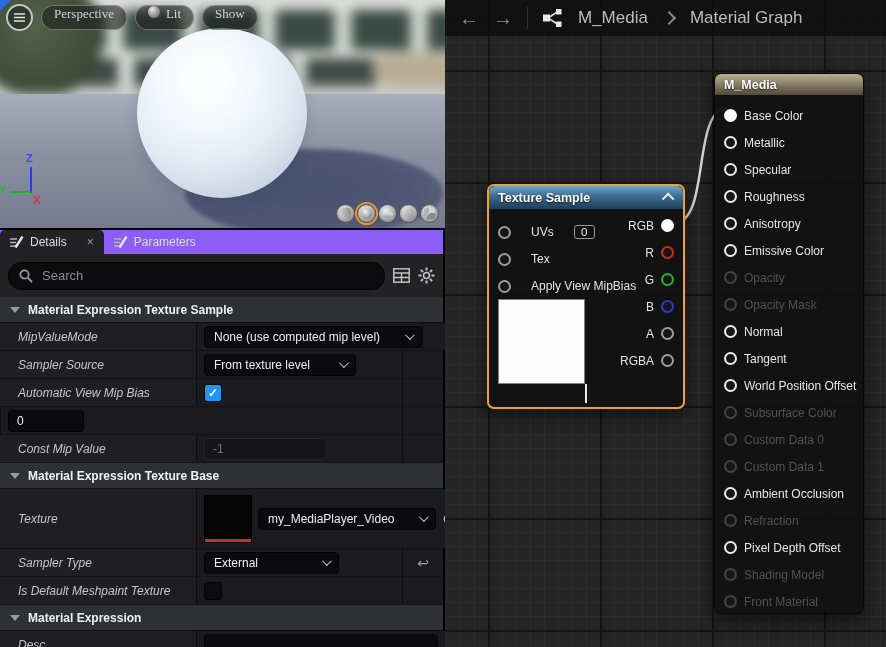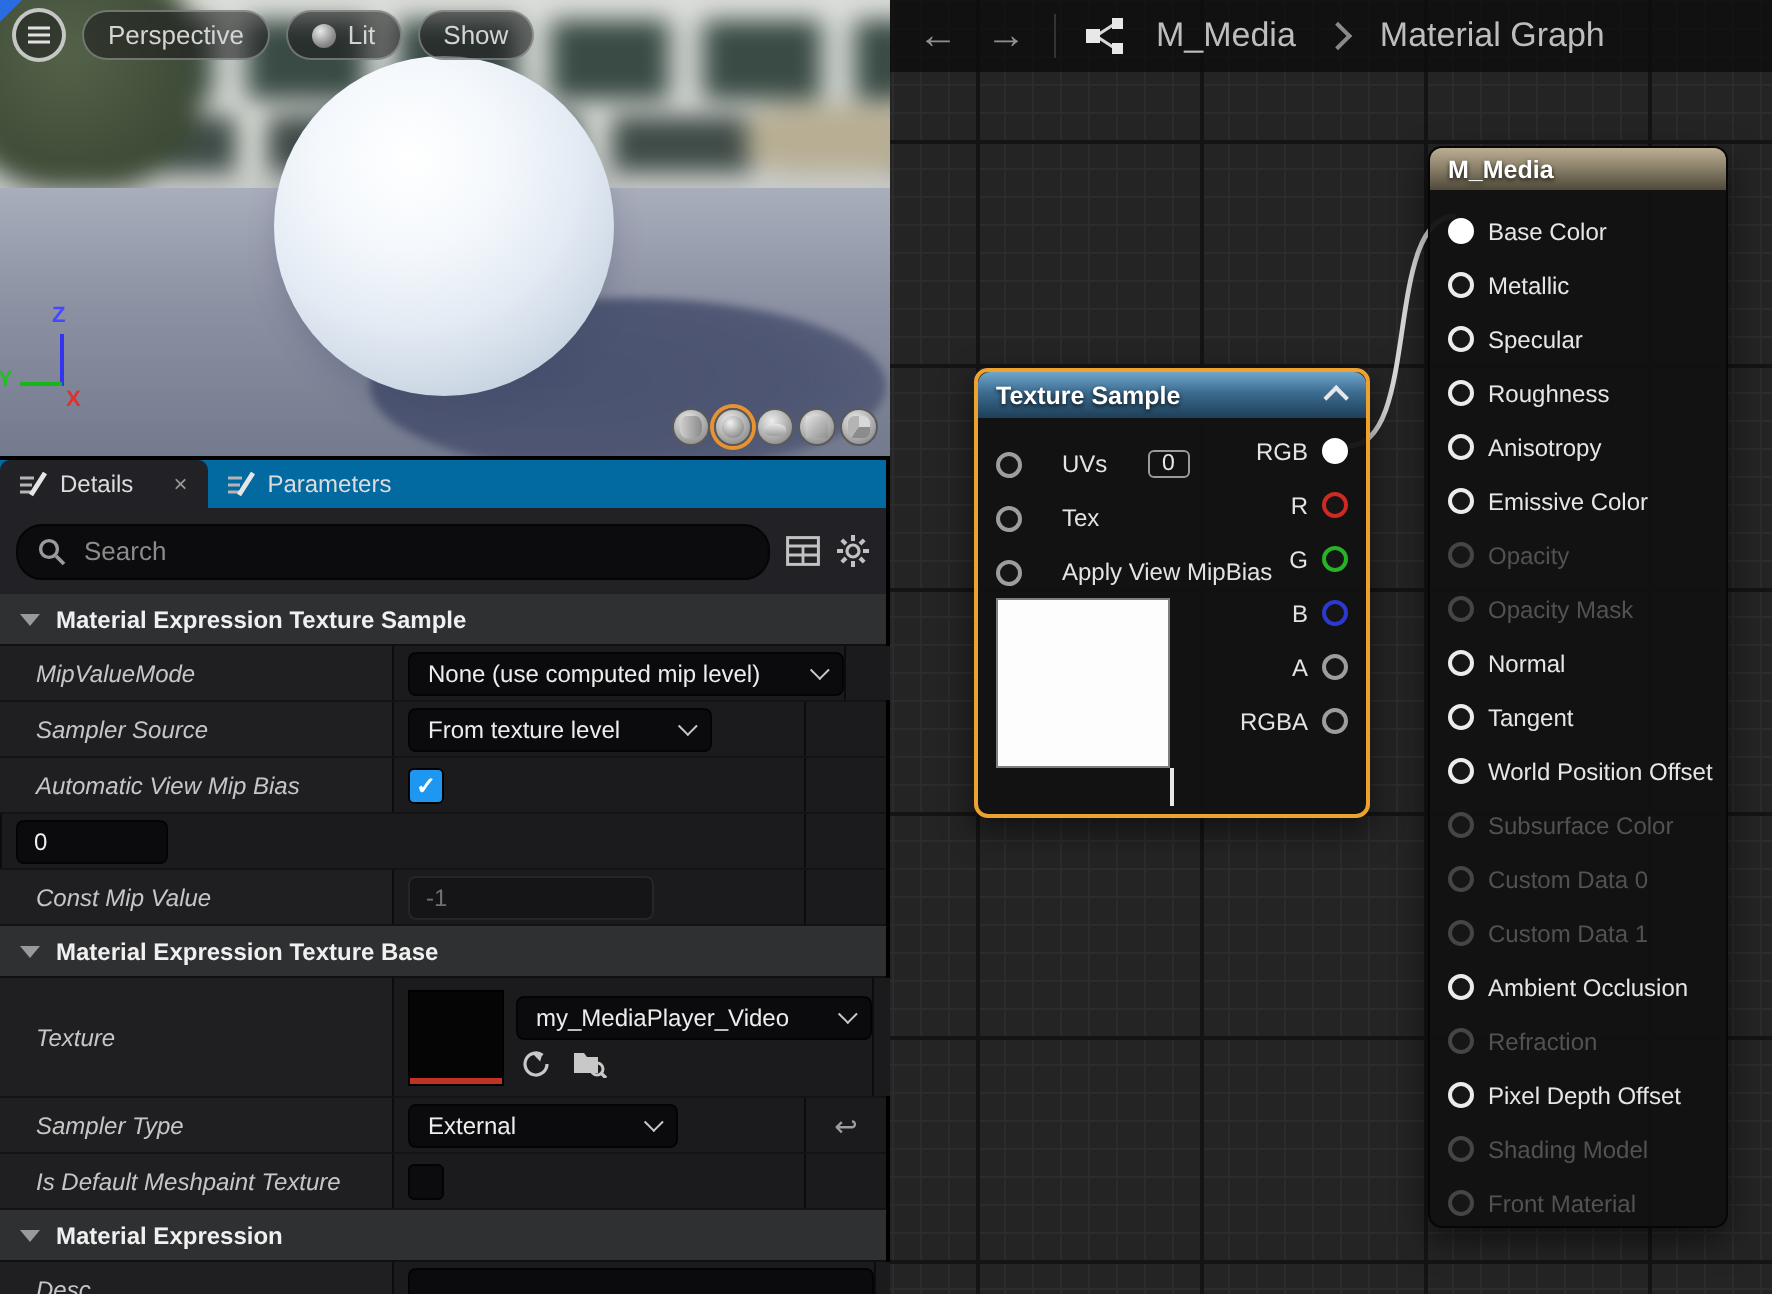--- a/index.html
+++ b/index.html
@@ -17,21 +17,21 @@
   .vp-floor{position:absolute;left:0;right:0;top:94px;height:134px;background:linear-gradient(180deg,#a9aebc 0%,#8b90a2 45%,#747a8e 100%);}
   .vp-shadow{position:absolute;left:185px;top:149px;width:258px;height:88px;border-radius:50%;
              background:radial-gradient(ellipse at 35% 45%,#49526f 0%,#4e5673 55%,rgba(78,86,115,.85) 72%,rgba(78,86,115,0) 78%);filter:blur(2px);}
   .vp-sphere{position:absolute;left:137px;top:28px;width:170px;height:170px;border-radius:50%;
              background:radial-gradient(circle at 40% 30%,#ffffff 0%,#f4f8fc 30%,#e2eaf3 55%,#cdd8e5 75%,#b5c2d3 92%,#aab8ca 100%);
              box-shadow:0 6px 14px rgba(60,68,100,.25);}
   .vp-topbar{position:absolute;left:6px;top:4px;display:flex;align-items:center;gap:8px;}
   .vp-menu{width:23px;height:23px;border-radius:50%;background:rgba(28,28,28,.55);border:2px solid rgba(225,225,225,.85);
            display:flex;align-items:center;justify-content:center;cursor:pointer;}
   .vp-btn{height:23px;padding:0 12px;border-radius:13px;background:rgba(28,28,28,.58);border:1px solid rgba(170,170,170,.55);
-          color:#d4d4d4;font-size:13px;display:flex;align-items:center;gap:6px;cursor:pointer;}
+          color:#d4d4d4;font-size:13px;display:flex;gap:6px;cursor:pointer;font-family:Liberation Serif, serif;}
   .lit-ico{width:12px;height:12px;border-radius:50%;background:radial-gradient(circle at 35% 30%,#e8e8e8,#8e8e8e 60%,#5f5f5f);}
   .corner-wedge{position:absolute;left:0;top:0;width:0;height:0;border-left:11px solid #2a6de0;border-bottom:11px solid transparent;}
   .axis{position:absolute;left:0;top:150px;width:60px;height:60px;font-size:11px;font-weight:bold;}
   .axis .zl{position:absolute;left:30px;top:17px;width:2px;height:26px;background:#3434f0;}
   .axis .yl{position:absolute;left:10px;top:41px;width:21px;height:2px;background:#17b517;}
   .axis .Z{position:absolute;left:26px;top:2px;color:#4747ff;}
   .axis .Y{position:absolute;left:-1px;top:34px;color:#20c020;}
   .axis .X{position:absolute;left:33px;top:44px;color:#e03030;}
   .mesh-row{position:absolute;right:6px;bottom:5px;display:flex;gap:2px;}
   .mesh-btn{width:17px;height:17px;border-radius:50%;background:radial-gradient(circle at 40% 32%,#ededed,#9b9b9b 70%,#7c7c7c);
@@ -39,21 +39,21 @@
   .mesh-btn.sel{box-shadow:0 0 0 2px #e8932f;}
   .mesh-btn i{position:absolute;inset:3px;display:block;}
   .i-cyl{background:linear-gradient(90deg,#cfcfcf,#8a8a8a);border-radius:3px/5px;}
   .i-sph{background:radial-gradient(circle at 38% 32%,#f2f2f2,#8f8f8f 75%);border-radius:50%;}
   .i-pln{top:7px !important;bottom:4px !important;background:linear-gradient(#e6e6e6,#9d9d9d);border-radius:40%;}
   .i-cub{background:linear-gradient(135deg,#e0e0e0,#909090);}
   .i-msh{background:conic-gradient(#d8d8d8 0 25%,#8c8c8c 25% 60%,#b4b4b4 60% 100%);border-radius:30%;}
 
   
   .details{position:absolute;left:0;top:230px;width:443px;bottom:0;background:#1b1b1d;border-right:2px solid #000;display:flex;flex-direction:column;}
-  .tabbar{height:24px;background:#0369a1;display:flex;flex:0 0 auto;}
+  .tabbar{height:24px;background:#8b5cf6;display:flex;flex:0 0 auto;}
   .tab{height:24px;display:flex;align-items:center;gap:6px;padding:0 10px;color:#dcdcdc;font-size:12px;cursor:pointer;}
   .tab.active{background:#222226;border-radius:5px 5px 0 0;}
   .tab .close{color:#9a9a9a;font-size:12px;margin-left:14px;cursor:pointer;}
   .searchrow{height:43px;background:#222226;display:flex;align-items:center;padding:0 8px;gap:8px;flex:0 0 auto;}
   .searchbox{flex:1;height:26px;border-radius:13px;background:#0c0c0e;border:1px solid #050505;display:flex;align-items:center;padding:0 10px;gap:7px;}
   .searchbox input{flex:1;background:transparent;border:none;outline:none;color:#fde047;font-size:13px;}
   .searchbox input::placeholder{color:#8b8b8b;}
   .sec-head{height:25px;background:#2f3032;display:flex;align-items:center;gap:8px;padding:0 10px;flex:0 0 auto;
             color:#f0f0f0;font-size:12px;font-weight:bold;border-bottom:1px solid #101010;}
   .tri{width:0;height:0;border-left:5px solid transparent;border-right:5px solid transparent;border-top:6px solid #9a9a9a;}
@@ -67,21 +67,21 @@
   .dd{height:20px;background:#0b0b0d;border:1px solid #040404;border-radius:4px;display:flex;align-items:center;
       padding:0 9px;gap:9px;color:#ededed;font-size:12px;cursor:pointer;justify-content:space-between;}
   .chev{width:6px;height:6px;border-right:1.6px solid #c8c8c8;border-bottom:1.6px solid #c8c8c8;transform:rotate(45deg) translateY(-2px);flex:0 0 auto;}
   .numin{height:20px;background:#0b0b0d;border:1px solid #040404;border-radius:4px;color:#f0f0f0;font-size:12px;padding:0 8px;outline:none;}
   .numin.dim{color:#707070;background:#151517;border-color:#262628;}
   .cb{width:16px;height:16px;border-radius:3px;background:#0c0c0e;border:1px solid #030303;display:flex;align-items:center;justify-content:center;
       color:transparent;font-size:12px;font-weight:bold;cursor:pointer;}
   .cb.checked{background:#1e97f2;color:#fff;}
   .thumb{width:46px;height:46px;background:#050505;border:1px solid #000;position:relative;flex:0 0 auto;}
   .thumb::after{content:"";position:absolute;left:0;right:0;bottom:0;height:3px;background:#c03226;}
-  .tex-widgets{display:flex;flex-direction:column;gap:4px;}
+  .tex-widgets{display:flex;gap:4px;}
   .tex-icons{display:flex;gap:10px;align-items:center;padding-left:2px;}
   .txtin{height:20px;width:215px;background:#0b0b0d;border:1px solid #040404;border-radius:4px;color:#f0f0f0;font-size:12px;padding:0 8px;outline:none;}
 
   
   .graph{position:absolute;left:445px;top:0;width:441px;height:647px;background-color:#242424;overflow:hidden;
     background-image:
       linear-gradient(#141414 2px,transparent 2px),linear-gradient(90deg,#141414 2px,transparent 2px),
       linear-gradient(#2c2c2c 1px,transparent 1px),linear-gradient(90deg,#2c2c2c 1px,transparent 1px);
     background-size:112px 112px,112px 112px,14px 14px,14px 14px;
     background-position:43px 70px,43px 70px,43px 70px,43px 70px;}

